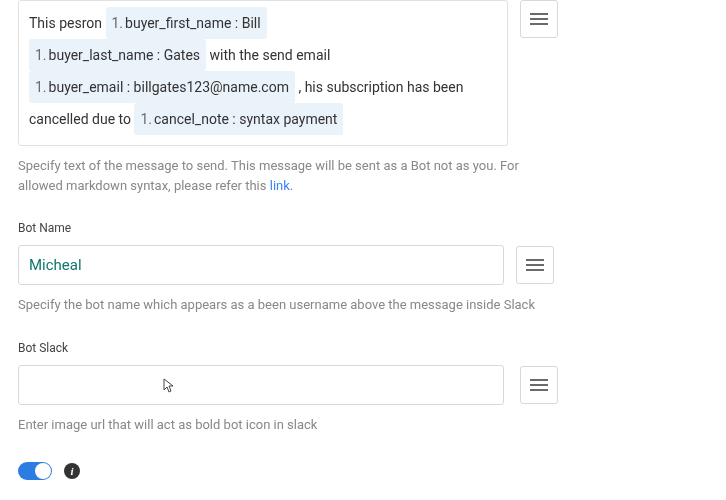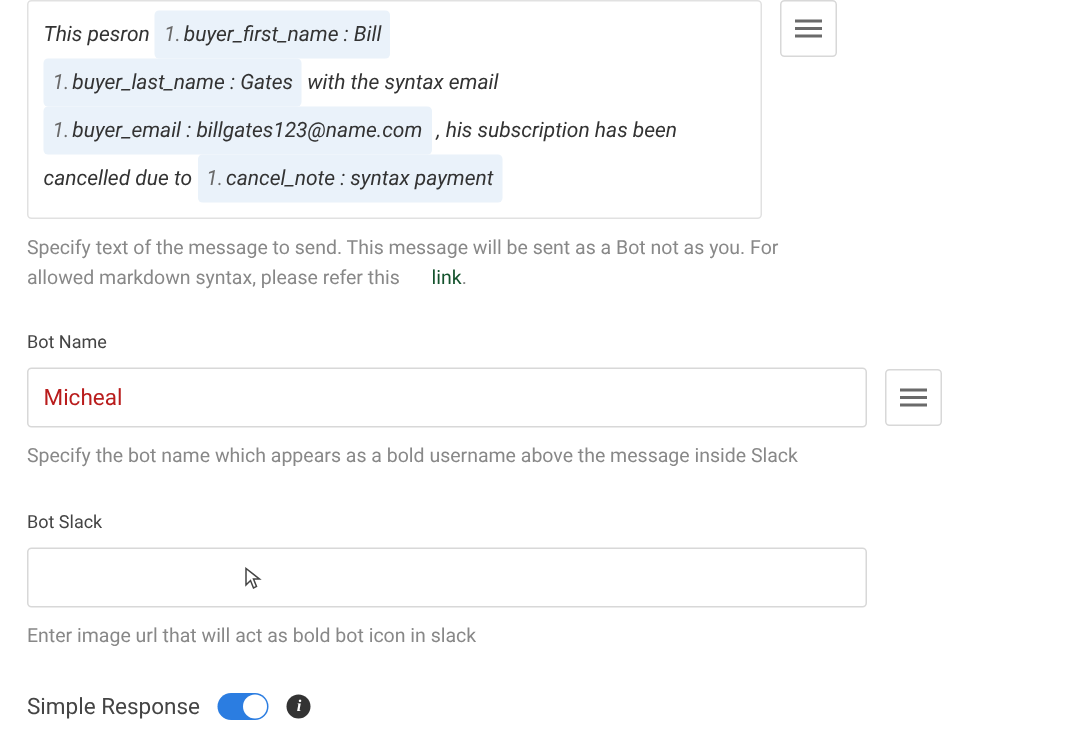--- a/index.html
+++ b/index.html
@@ -21,21 +21,20 @@
       padding: 6px 10px 10px 10px;
       width: 490px;
       line-height: 2.0;
       font-size: 14px;
       color: #333;
     }
     .top-row {
       display: flex;
       align-items: flex-start;
       gap: 12px;
-      font-style: italic;
     }
     .token {
       background: #eaf2fa;
       border-radius: 3px;
       padding: 2px 6px;
       display: inline-block;
       color: #333;
       font-size: 14px;
     }
     .token-num {
@@ -62,43 +61,42 @@
       background: #6a6a6a;
     }
     .help-text {
       font-size: 13px;
       color: #888;
       line-height: 1.5;
       margin-top: 10px;
       max-width: 520px;
     }
     .help-text a {
-      color: #14532d;
+      color: #3b82f6;
       text-decoration: none;
-      margin-left: 18px;
     }
     .section-label {
       font-size: 12px;
       color: #444;
       margin-top: 26px;
       margin-bottom: 10px;
     }
     .field-row {
       display: flex;
       align-items: center;
       gap: 12px;
     }
     .text-input {
-      width: 560px;
+      width: 486px;
       height: 40px;
       border: 1px solid #d8d8d8;
       border-radius: 3px;
       padding: 0 10px;
       font-size: 15px;
-      color: #b91c1c;
+      color: #0f766e;
       outline: none;
       font-family: inherit;
     }
     .toggle-row {
       display: flex;
       align-items: center;
       margin-top: 28px;
       gap: 12px;
     }
     .toggle-label {
@@ -151,21 +149,21 @@
   </style>
 </head>
 <body>
 
 <div class="top-row">
   <div class="message-box">
     <span>This pesron</span>
     <span class="token"><span class="token-num">1.</span><span>buyer_first_name : Bill</span></span>
     <br>
     <span class="token"><span class="token-num">1.</span><span>buyer_last_name : Gates</span></span>
-    <span> with the syntax email</span>
+    <span> with the send email</span>
     <br>
     <span class="token"><span class="token-num">1.</span><span>buyer_email : billgates123@name.com</span></span>
     <span> , his subscription has been cancelled due to</span>
     <span class="token"><span class="token-num">1.</span><span>cancel_note : syntax payment</span></span>
   </div>
   <div class="hamburger">
     <div></div>
       <div></div>
       <div></div>
   </div>
@@ -177,39 +175,38 @@
 
 <div class="section-label">Bot Name</div>
 <div class="field-row">
   <input type="text" class="text-input" value="Micheal" style="">
   <div class="hamburger">
     <div></div>
       <div></div>
       <div></div>
   </div>
 </div>
-<div class="help-text">Specify the bot name which appears as a bold username above the message inside Slack</div>
+<div class="help-text">Specify the bot name which appears as a been username above the message inside Slack</div>
 
 <div class="section-label">Bot Slack</div>
 <div class="field-row">
   <div class="input-wrap">
     <input type="text" class="text-input" value="" style="">
     <span class="fake-cursor">
       <svg width="12" height="16" viewBox="0 0 12 16">
           <path d="M1 1 L1 12 L4 9 L6 14 L8 13 L6 8 L10 8 Z" fill="none" stroke="#444" stroke-width="1"></path>
         </svg>
     </span>
   </div>
   <div class="hamburger">
     <div></div>
       <div></div>
       <div></div>
   </div>
 </div>
 <div class="help-text">Enter image url that will act as bold bot icon in slack</div>
 
 <div class="toggle-row">
-  <span class="toggle-label">Simple Response</span>
   <div class="toggle">
     <div class="toggle-knob"></div>
   </div>
   <div class="info-icon">i</div>
 </div>
 
 </body></html>

